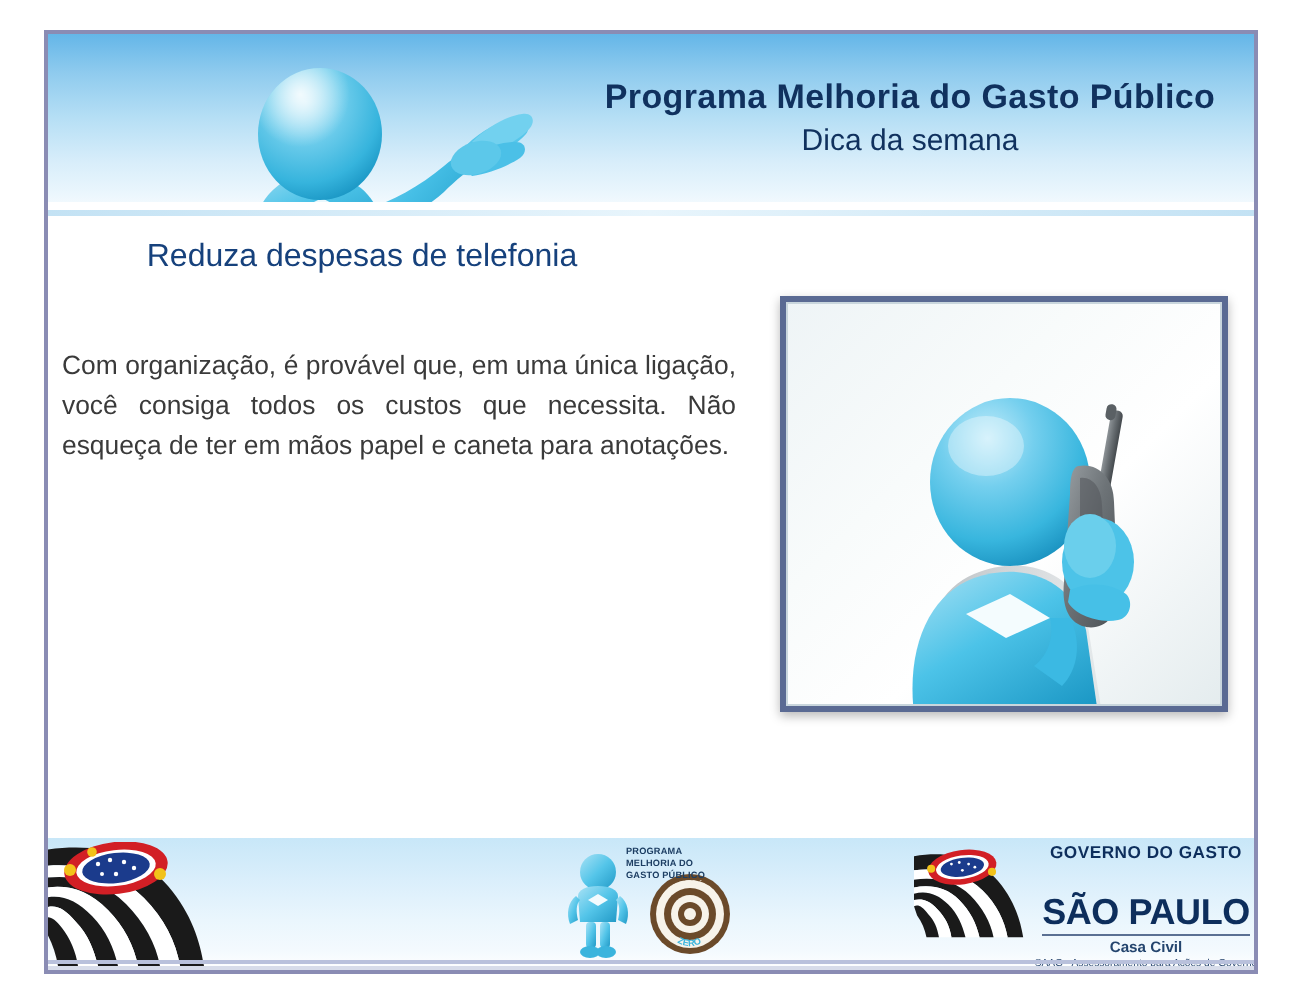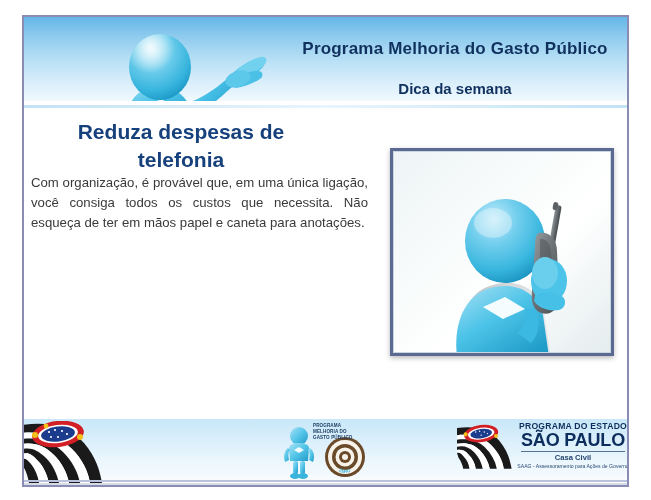--- a/index.html
+++ b/index.html
@@ -74,45 +74,45 @@
     text-align: center;
   }
   .title-main {
     font-size: 17px;
     font-weight: bold;
     color: #10315e;
     letter-spacing: 0.2px;
     white-space: nowrap;
   }
   .title-sub {
-    margin-top: 21px;
+    margin-top: 3px;
     font-size: 15px;
-    font-weight: bold;
+    font-weight: normal;
     color: #10315e;
     white-space: nowrap;
   }
 
   
   .mascot-header {
     position: absolute;
     left: 62px;
     top: 14px;
     width: 185px;
     height: 96px;
   }
 
   
   .content-heading {
     position: absolute;
     left: 36px;
     top: 118px;
     width: 290px;
     text-align: center;
-    font-size: 21px;
-    font-weight: bold;
+    font-size: 16px;
+    font-weight: normal;
     color: #16417c;
     line-height: 1.32;
   }
   .content-body {
     position: absolute;
     left: 31px;
     top: 173px;
     width: 337px;
     font-size: 13.2px;
     line-height: 1.52;
@@ -232,21 +232,21 @@
     letter-spacing: 0.25px;
     line-height: 1.1;
     white-space: nowrap;
   }
   .gov-line2 {
     font-size: 18px;
     font-weight: bold;
     color: #0d2e5c;
     letter-spacing: -0.2px;
     line-height: 1.0;
-    margin-top: 0;
+    margin-top: 16px;
     white-space: nowrap;
   }
   .gov-rule {
     margin: 2px auto 1.5px auto;
     width: 104px;
     height: 1px;
     background: #5a7093;
   }
   .gov-line3 {
     font-size: 7.6px;
@@ -480,21 +480,21 @@
           <circle cx="35" cy="9" r="0.9"></circle>
           <circle cx="39" cy="11" r="0.9"></circle>
           <circle cx="31" cy="13" r="0.9"></circle>
         </g>
         <circle cx="11" cy="12" r="2.6" fill="#f2c21a"></circle>
         <circle cx="50" cy="14" r="2.6" fill="#f2c21a"></circle>
       </g>
     </svg>
     <div class="logo-gov" style="position:absolute;left:433px;top:2px;width:172px;height:60px;pointer-events:none;background:none;">
       <div class="gov-text">
-        <div class="gov-line1">PROGRAMA DO ESTADO</div>
+        <div class="gov-line1">GOVERNO DO GASTO</div>
         <div class="gov-line2">SÃO PAULO</div>
         <div class="gov-rule"></div>
         <div class="gov-line3">Casa Civil</div>
         <div class="gov-line4">SAAG - Assessoramento para Ações de Governo</div>
       </div>
     </div>
 
   </div>
   <div class="footer-line"></div>
   <div class="footer-line2"></div>

